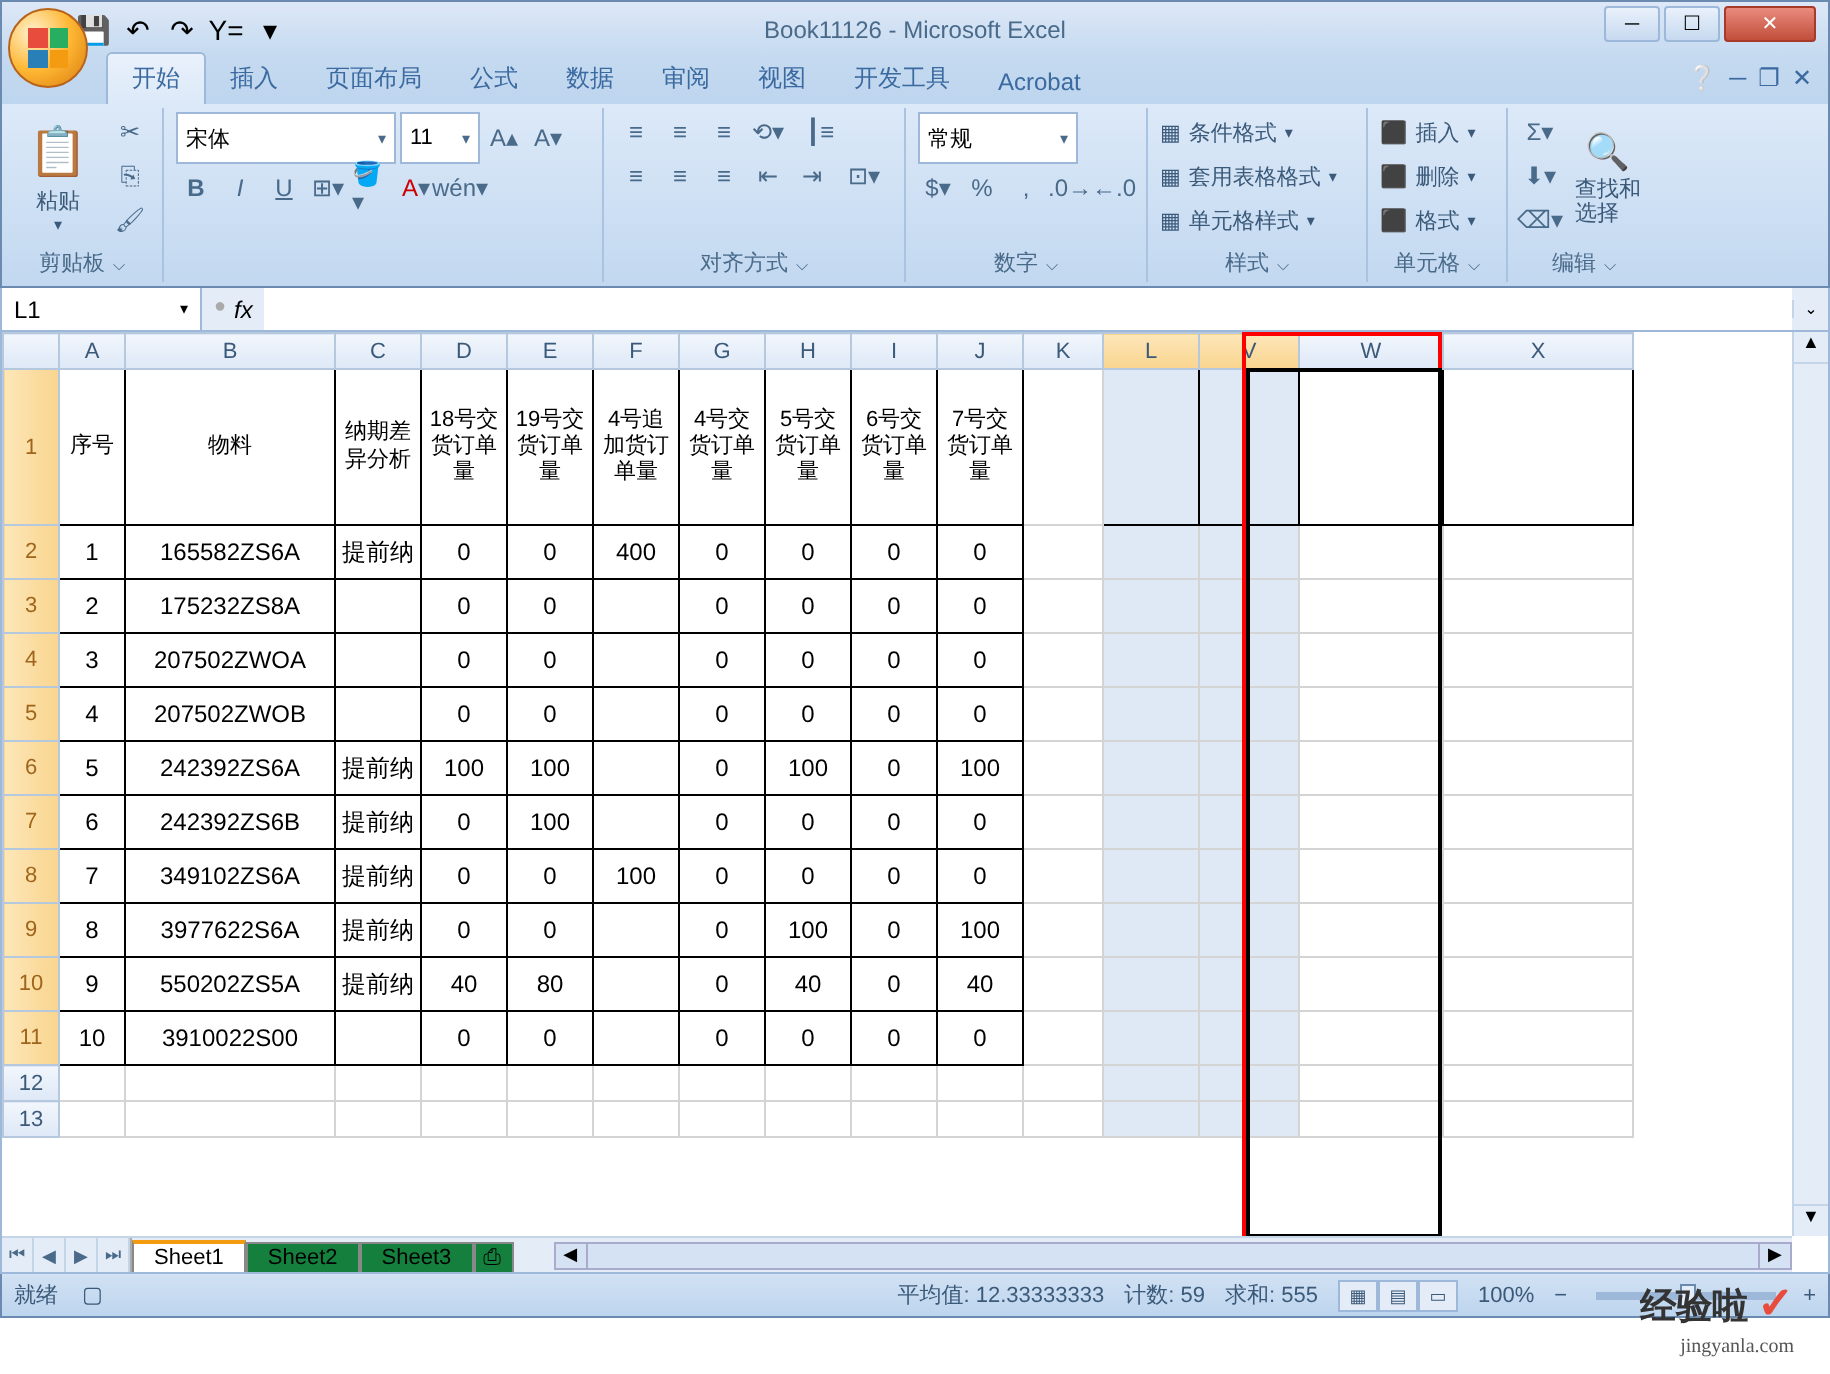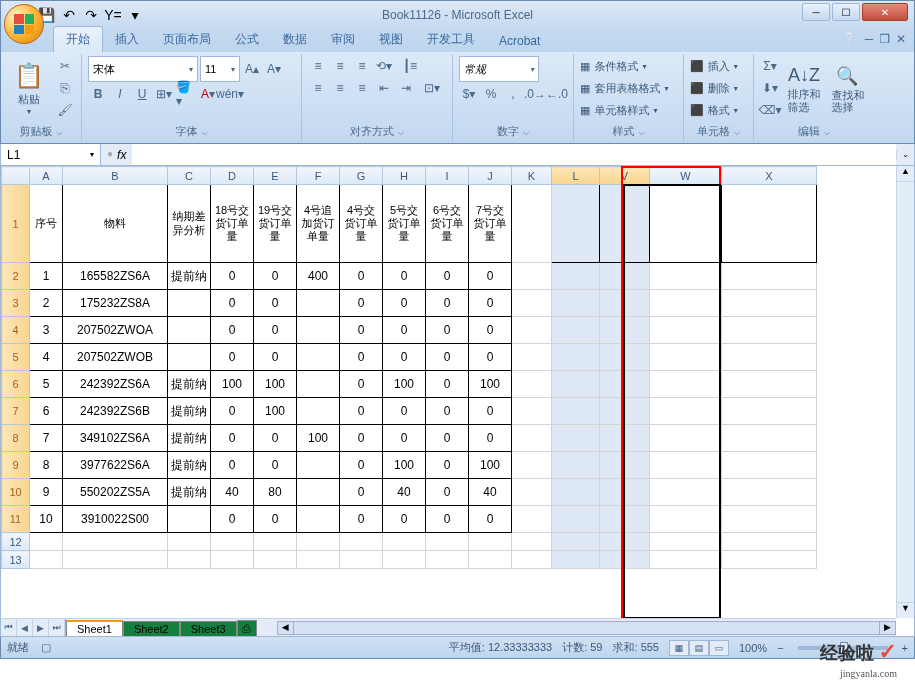--- a/index.html
+++ b/index.html
@@ -172,21 +172,20 @@
           </div>
         <div class="small-btn">
             <u>U</u>
           </div>
         <div class="small-btn">⊞▾</div>
         <div class="small-btn">🪣▾</div>
         <div class="small-btn"><span style="color:#c00;">A</span>▾</div>
         <div class="small-btn">wén▾</div>
       </div>
     </div>
-    <div class="group-label">字体</div>
   </div>
 
   <div class="ribbon-group" style="min-width:150px;">
     <div class="group-content" style="flex-direction:column;gap:2px;">
       <div class="btn-row">
         <div class="small-btn">≡</div>
         <div class="small-btn">≡</div>
         <div class="small-btn">≡</div>
         <div class="small-btn">⟲▾</div>
         <div class="small-btn" style="width:28px;">┃≡</div>
@@ -198,21 +197,21 @@
         <div class="small-btn">⇤</div>
         <div class="small-btn">⇥</div>
         <div class="small-btn" style="width:28px;">⊡▾</div>
       </div>
     </div>
     <div class="group-label">对齐方式</div>
   </div>
 
   <div class="ribbon-group" style="min-width:90px;">
     <div class="group-content" style="flex-direction:column;gap:2px;">
-      <div class="combo" style="width:80px;font-style:italic;">
+      <div class="combo" style="width:80px;">
           <span>常规</span>
           <span class="arrow">▾</span>
         </div>
       <div class="btn-row">
         <div class="small-btn">$▾</div>
         <div class="small-btn">%</div>
         <div class="small-btn">,</div>
         <div class="small-btn">.0→</div>
         <div class="small-btn">←.0</div>
       </div>
@@ -261,25 +260,20 @@
     </div>
     <div class="group-label">单元格</div>
   </div>
 
   <div class="ribbon-group" style="border-right:none;">
     <div class="group-content">
       <div class="btn-col">
         <div class="small-btn">Σ▾</div>
         <div class="small-btn">⬇▾</div>
         <div class="small-btn">⌫▾</div>
-      </div>
-      <div class="big-btn" style="width:40px;">
-        <span class="icon" style="font-size:18px;">A↓Z</span>
-        <span style="white-space:pre-line;line-height:1.1;">排序和
-筛选</span>
       </div>
       <div class="big-btn" style="width:40px;">
         <span class="icon" style="font-size:18px;">🔍</span>
         <span style="white-space:pre-line;line-height:1.1;">查找和
 选择</span>
       </div>
     </div>
     <div class="group-label">编辑</div>
   </div>
 </div>

